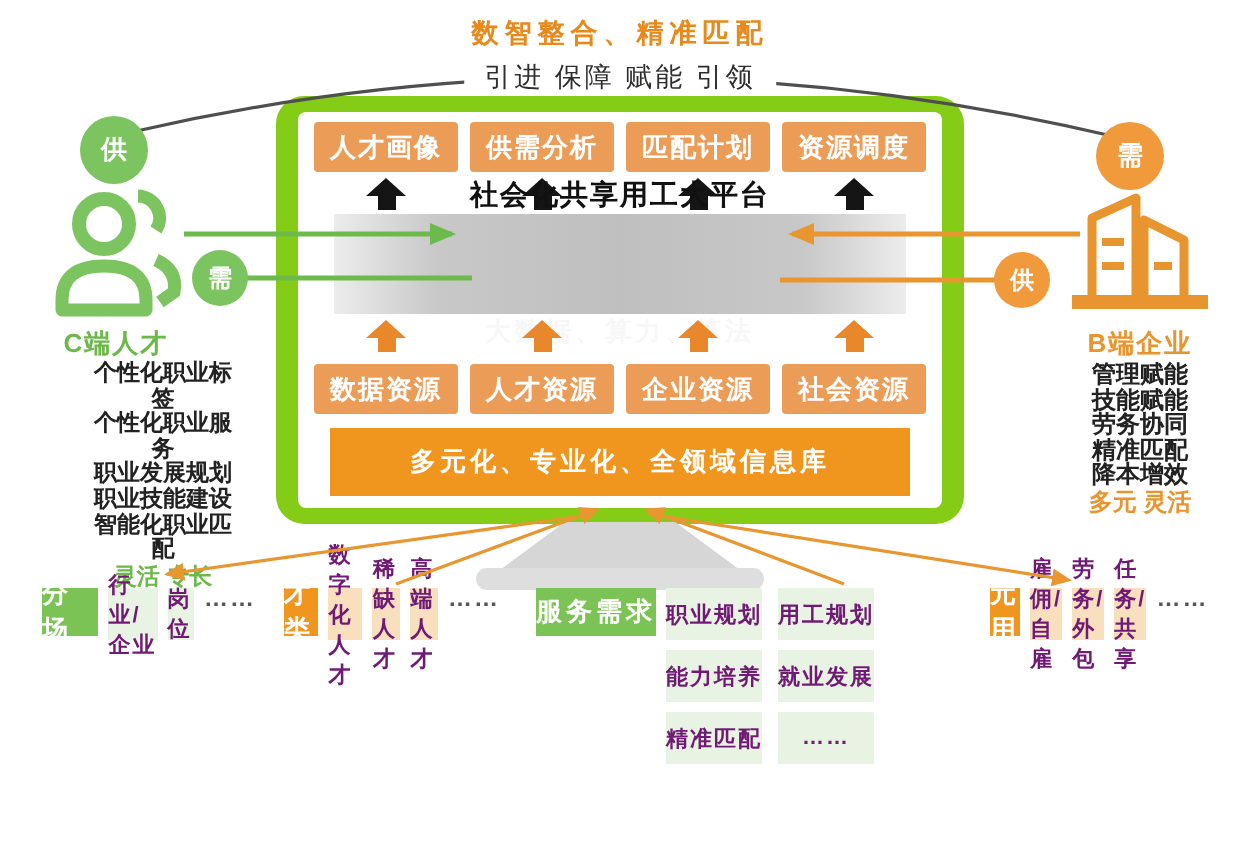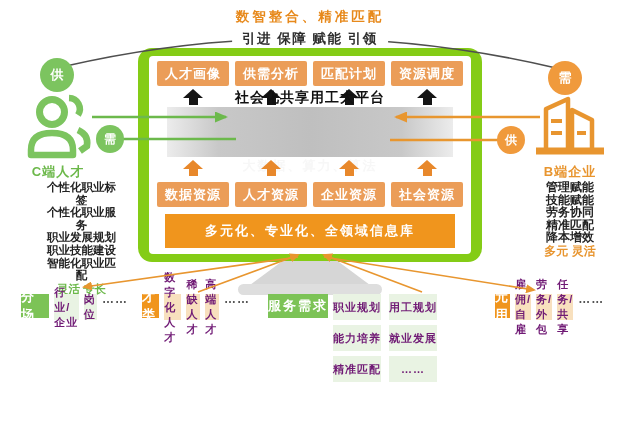--- a/index.html
+++ b/index.html
@@ -6,21 +6,21 @@
   body { background:#fff; font-family:"Liberation Sans","DejaVu Sans",sans-serif; }
   .canvas { position:relative; width:620px; height:426px; background:#fff; overflow:hidden; }
 
   
   .overlay { position:absolute; left:0; top:0; width:620px; height:426px; z-index:5; pointer-events:none; }
 
   
   .slogan { position:absolute; left:0; right:0; top:8px; text-align:center; color:#E7891B;
             font-size:13.5px; font-weight:700; letter-spacing:3px; z-index:6; }
   .banner { position:absolute; left:50%; transform:translateX(-50%); top:30px; background:#fff;
-            color:#2e2e2e; font-size:13.5px; font-weight:700; letter-spacing:1.5px;
+            color:#2e2e2e; font-size:13.5px; font-weight:400; letter-spacing:1.5px;
             padding:0 10px; z-index:6; }
 
   
   .monitor { position:absolute; left:138px; top:48px; width:344px; height:214px;
              background:#84cc16; border-radius:14px; z-index:1; }
   .screen  { position:absolute; left:11px; top:8px; right:11px; bottom:8px;
              background:#ffffff; border-radius:4px; }
   .stand-neck { position:absolute; left:250px; top:261px; width:120px; height:24px;
                 background:#d6d6d6; clip-path:polygon(27% 0,73% 0,100% 100%,0 100%); z-index:1; }
   .stand-base { position:absolute; left:238px; top:284px; width:144px; height:11px;

